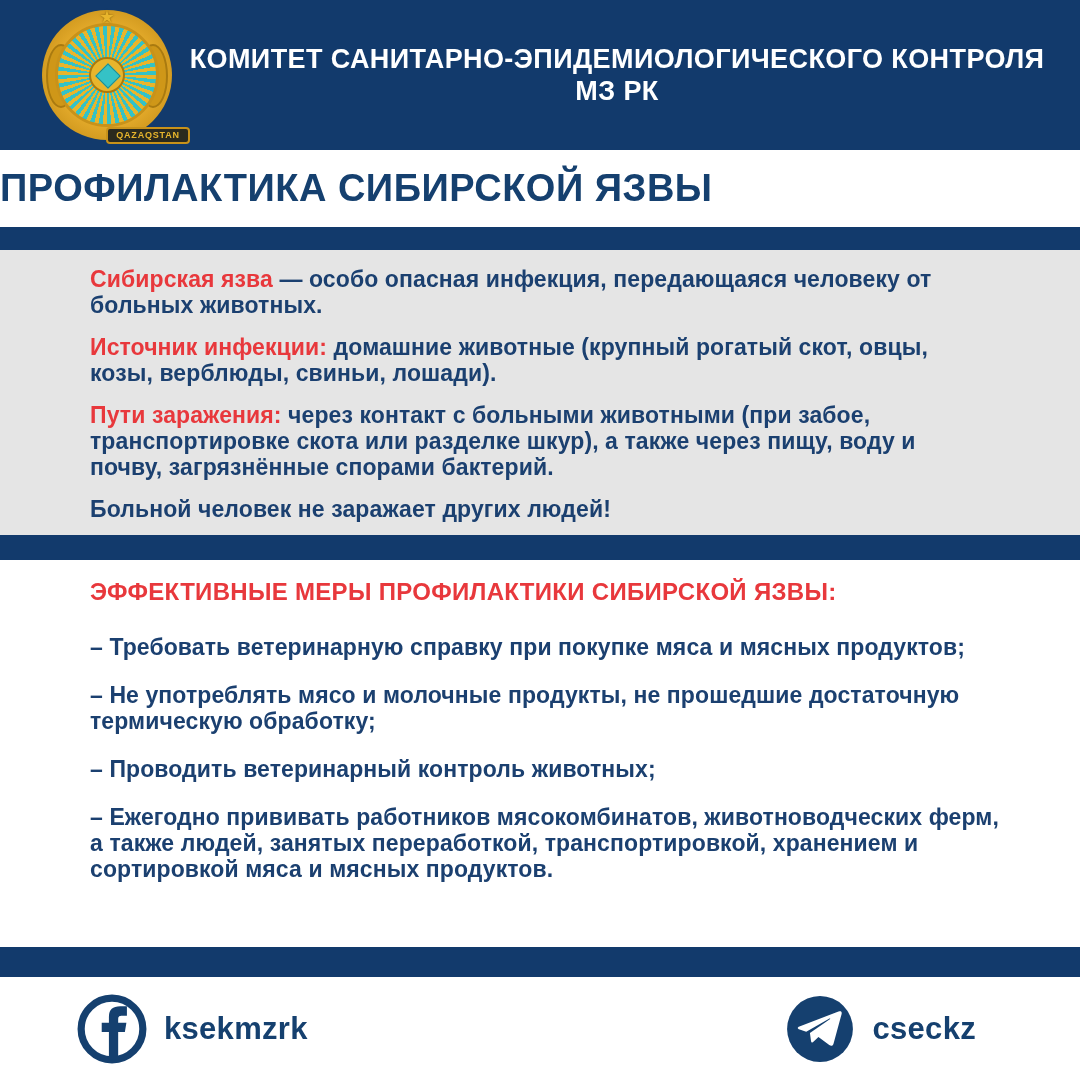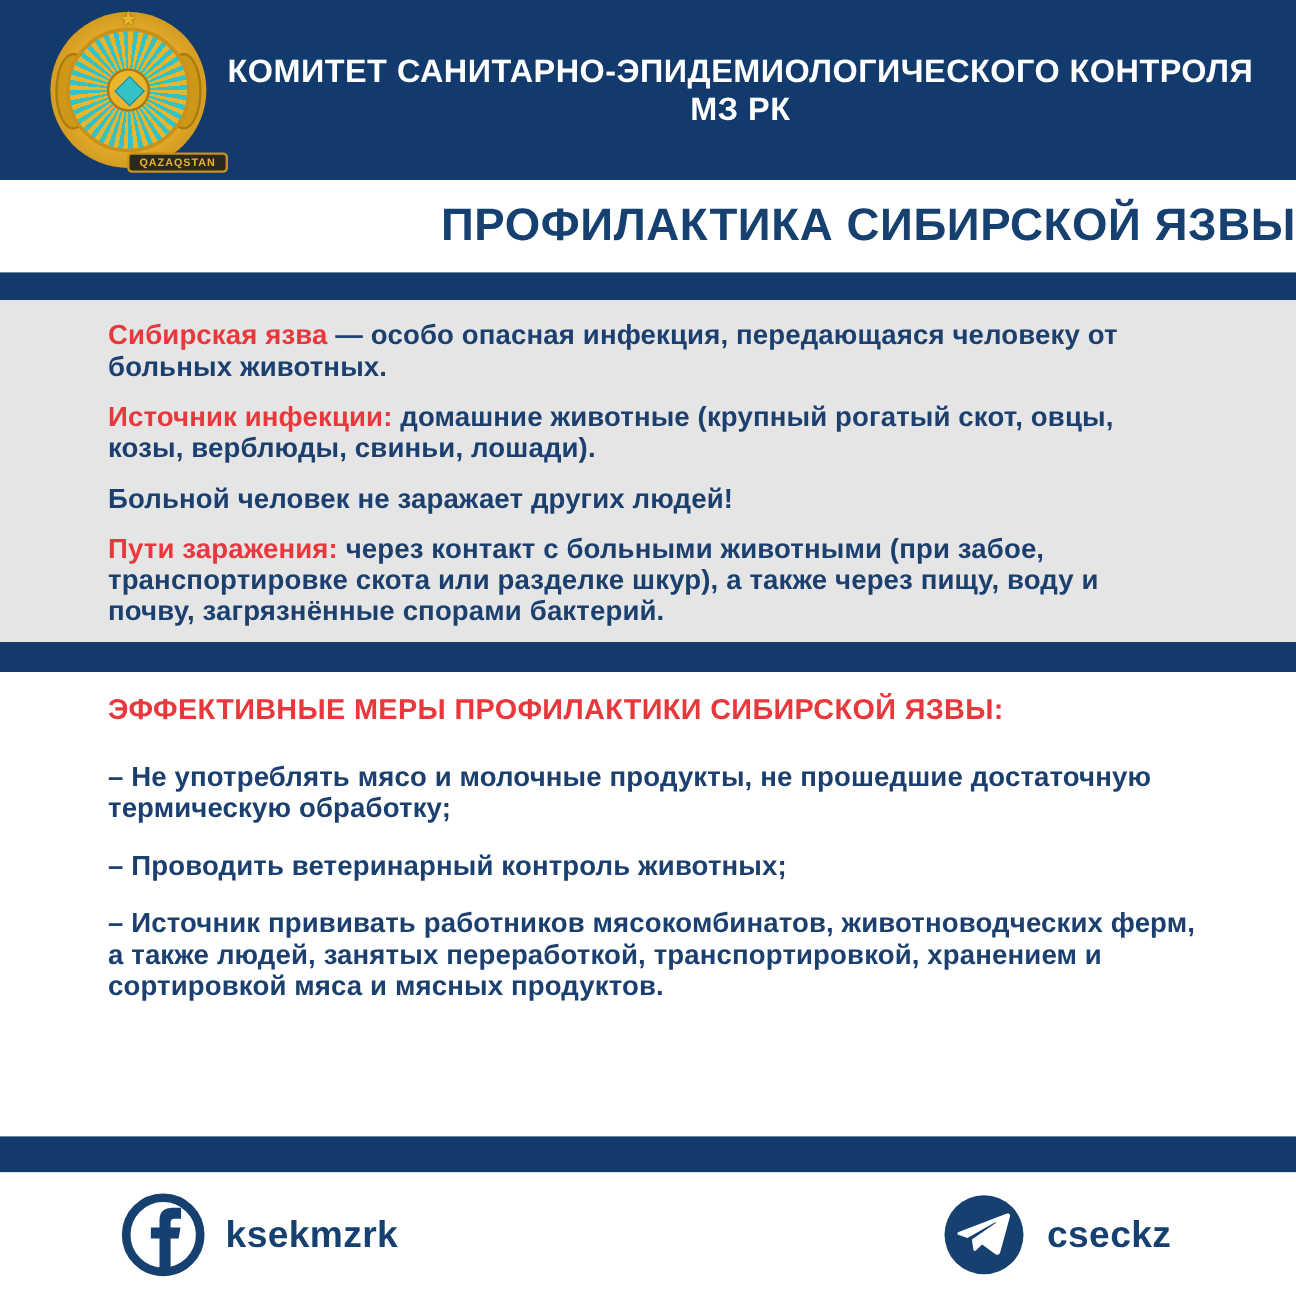--- a/index.html
+++ b/index.html
@@ -5,27 +5,27 @@
   * { margin:0; padding:0; box-sizing:border-box; }
   html,body { background:#d8d8d8; }
   .poster {
     position:relative; width:1080px; height:1080px; margin:0 auto;
     background:#FFFFFF; overflow:hidden;
     font-family:"Liberation Sans", sans-serif; font-weight:bold;
     display:flex; flex-direction:column;
   }
   
   .band-header { height:165px; background:#123A6C; display:flex; align-items:center; padding:0 30px 0 42px; gap:12px; }
-  .band-title  { height:84px; background:#FFFFFF; display:flex; align-items:center; justify-content:flex-end; }
+  .band-title  { height:84px; background:#FFFFFF; display:flex; align-items:center; justify-content:flex-start; }
   .divider-1 { height:26px; background:#123A6C; }
   .divider-2 { height:27px; background:#123A6C; }
   .divider-3 { height:33px; background:#123A6C; }
   .section-info { height:285px; background:#e5e5e5; padding:16px 88px 0 90px; }
   .section-measures { height:424px; background:#fff; padding:18px 80px 0 90px; }
-  .footer { height:113px; background:#fff; display:flex; align-items:center; justify-content:space-between; padding:0 104px 0 100px; }
+  .footer { height:113px; background:#fff; display:flex; align-items:center; justify-content:space-between; padding:0 104px 0 76px; }
 
   
   .org-title { flex:1; text-align:center; color:#FFFFFF; font-size:27px; letter-spacing:0.4px; line-height:1.2; }
 
   
   .emblem { position:relative; width:130px; height:138px; flex:0 0 auto; }
   .emb-outer { position:absolute; left:0; top:4px; width:130px; height:130px; border-radius:50%;
                background:radial-gradient(circle, #f3cc55 0%, #E2A92A 55%, #b9830f 100%); }
   .emb-wing { position:absolute; top:38px; width:30px; height:64px; background:#cf9718; border:2px solid #a97a10; border-radius:50%; }
   .emb-wing.left { left:4px; } .emb-wing.right { right:4px; }
@@ -79,32 +79,33 @@
 
   <div class="band-title">
     <div class="page-title">ПРОФИЛАКТИКА СИБИРСКОЙ ЯЗВЫ</div>
   </div>
 
   <div class="divider-1"></div>
 
   <div class="section-info">
     <p><span class="lead">Сибирская язва</span><span> — особо опасная инфекция, передающаяся человеку от больных животных.</span></p>
     <p><span class="lead">Источник инфекции:</span><span> домашние животные (крупный рогатый скот, овцы, козы, верблюды, свиньи, лошади).</span></p>
+    <p><span class="lead">Пути заражения:</span><span> через контакт с больными животными (при забое, транспортировке скота или разделке шкур), а также через пищу, воду и почву, загрязнённые спорами бактерий.</span></p>
     <p><span class="lead"></span><span>Больной человек не заражает других людей!</span></p>
-    <p><span class="lead">Пути заражения:</span><span> через контакт с больными животными (при забое, транспортировке скота или разделке шкур), а также через пищу, воду и почву, загрязнённые спорами бактерий.</span></p>
   </div>
 
   <div class="divider-2"></div>
 
   <div class="section-measures">
     <div class="measures-heading">ЭФФЕКТИВНЫЕ МЕРЫ ПРОФИЛАКТИКИ СИБИРСКОЙ ЯЗВЫ:</div>
     <ul class="measures-list">
+      <li>– Требовать ветеринарную справку при покупке мяса и мясных продуктов;</li>
       <li>– Не употреблять мясо и молочные продукты, не прошедшие достаточную термическую обработку;</li>
       <li>– Проводить ветеринарный контроль животных;</li>
-      <li>– Источник прививать работников мясокомбинатов, животноводческих ферм, а также людей, занятых переработкой, транспортировкой, хранением и сортировкой мяса и мясных продуктов.</li>
+      <li>– Ежегодно прививать работников мясокомбинатов, животноводческих ферм, а также людей, занятых переработкой, транспортировкой, хранением и сортировкой мяса и мясных продуктов.</li>
     </ul>
   </div>
 
   <div class="divider-3"></div>
 
   <div class="footer">
 
     <div class="social">
       <span>
         <svg viewBox="0 0 70 70">

